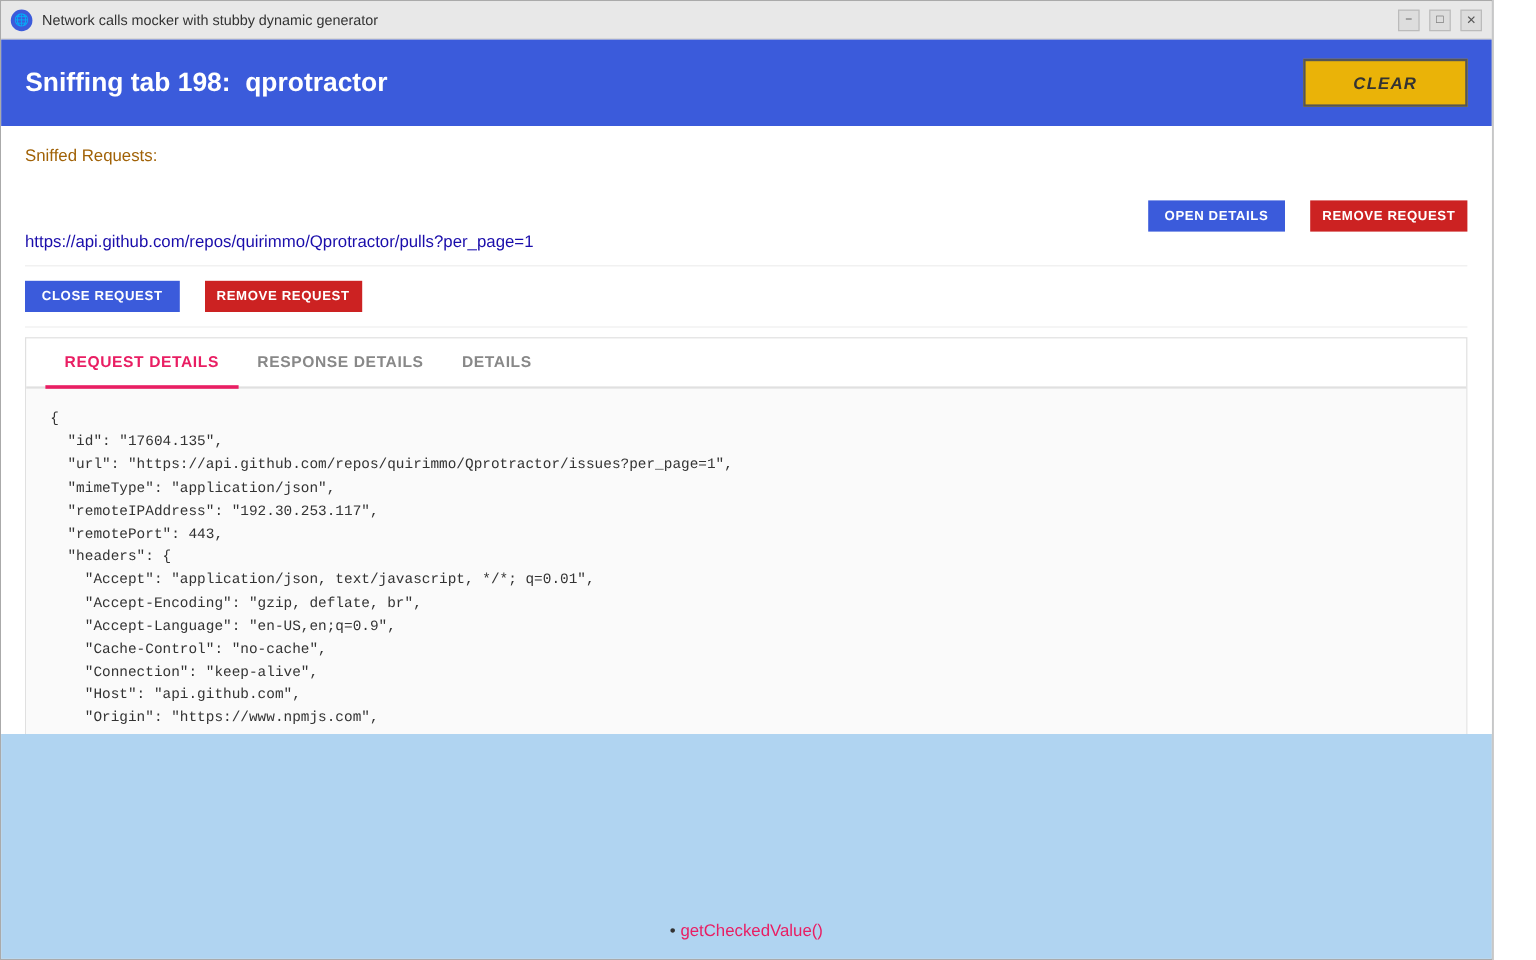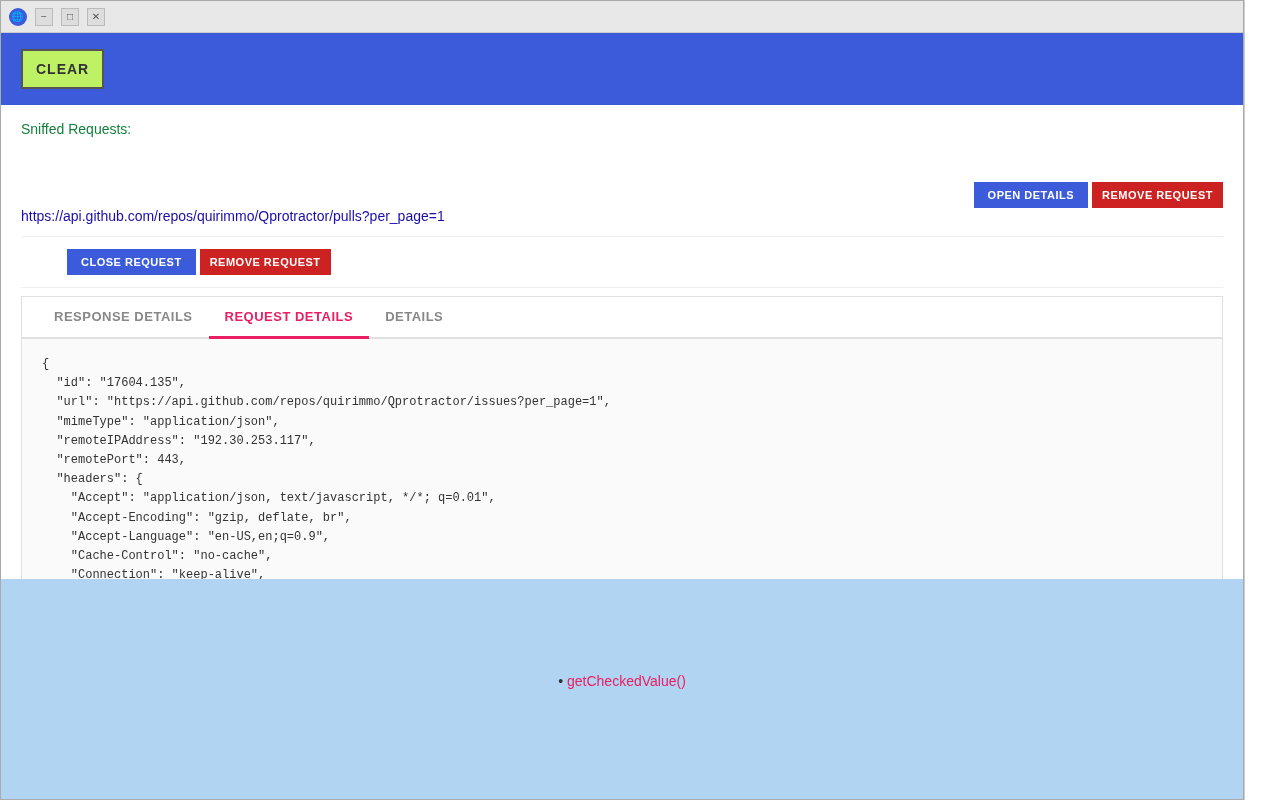--- a/index.html
+++ b/index.html
@@ -79,64 +79,64 @@
     }
     .app-header-title {
       color: white;
       font-size: 22px;
       font-weight: 400;
     }
     .app-header-title span {
       font-weight: 700;
     }
     .clear-btn {
-      background: #bef264;
+      background: #eab308;
       border: 2px solid #555;
-      padding: 10px 13px;
+      padding: 10px 40px;
       font-size: 14px;
       font-weight: 700;
       letter-spacing: 1px;
       cursor: pointer;
       color: #333;
+      font-style: italic;
     }
 
     
     .content-area {
       background: white;
       flex: 1;
       overflow-y: auto;
       padding: 16px 20px;
     }
 
     .sniffed-label {
       font-size: 14px;
-      color: #15803d;
-      margin-bottom: 16px;
+      color: #a16207;
+      margin-bottom: 1px;
     }
 
     
     .request-row {
       display: flex;
       align-items: center;
       justify-content: space-between;
       padding: 12px 0;
       border-bottom: 1px solid #eee;
     }
     .request-url {
       font-size: 14px;
       color: #1a0dab;
       text-decoration: none;
       font-weight: 400;
       margin-top: 43px;
     }
     .request-actions {
       display: flex;
-      gap: 4px;
+      gap: 21px;
       flex-shrink: 0;
-      margin-left: 46px;
     }
     .btn-blue {
       background: #3b5bdb;
       color: white;
       border: none;
       padding: 7px 14px;
       font-size: 11px;
       font-weight: 700;
       letter-spacing: 0.5px;
       cursor: pointer;
@@ -188,23 +188,23 @@
       color: #333;
       line-height: 1.6;
       white-space: pre;
       overflow-x: auto;
     }
 
     
     .bottom-area {
       background: #b0d4f1;
       flex-shrink: 0;
-      height: 220px;
-      display: flex;
-      align-items: center;
+      height: 188px;
+      display: flex;
+      align-items: flex-end;
       justify-content: center;
       padding-bottom: 16px;
     }
     .bottom-bullet {
       font-size: 14px;
       color: #333;
     }
     .bottom-bullet a {
       color: #e91e63;
       text-decoration: none;
@@ -222,28 +222,33 @@
       overflow: hidden;
     }
   </style>
 </head>
 <body>
 
 <div class="window">
 
   <div class="title-bar">
     <div class="title-bar-icon">🌐</div>
+    <span class="title-bar-title">Network calls mocker with stubby dynamic generator</span>
     <div class="title-bar-controls">
       <div class="title-bar-btn">−</div>
       <div class="title-bar-btn">□</div>
       <div class="title-bar-btn">✕</div>
     </div>
   </div>
 
   <div class="app-header">
+    <h1 class="app-header-title">
+      <span>Sniffing tab 198:</span>
+      &nbsp;<span>qprotractor</span>
+    </h1>
     <button class="clear-btn">CLEAR</button>
   </div>
 
   <div class="content-area">
     <div class="sniffed-label">Sniffed Requests:</div>
 
     <div class="request-row">
       <a class="request-url">https://api.github.com/repos/quirimmo/Qprotractor/pulls?per_page=1</a>
       <div class="request-actions">
         <button class="btn-blue">OPEN DETAILS</button>
@@ -254,22 +259,22 @@
     <div class="request-row">
       <div class="request-actions">
         <button class="btn-blue">CLOSE REQUEST</button>
         <button class="btn-red">REMOVE REQUEST</button>
       </div>
     </div>
 
     <div class="details-panel">
 
       <div class="tabs-bar">
+        <div class="tab active">REQUEST DETAILS</div>
         <div class="tab">RESPONSE DETAILS</div>
-        <div class="tab active">REQUEST DETAILS</div>
         <div class="tab">DETAILS</div>
       </div>
 
       <div class="json-content">{
   "id": "17604.135",
   "url": "https://api.github.com/repos/quirimmo/Qprotractor/issues?per_page=1",
   "mimeType": "application/json",
   "remoteIPAddress": "192.30.253.117",
   "remotePort": 443,
   "headers": {

